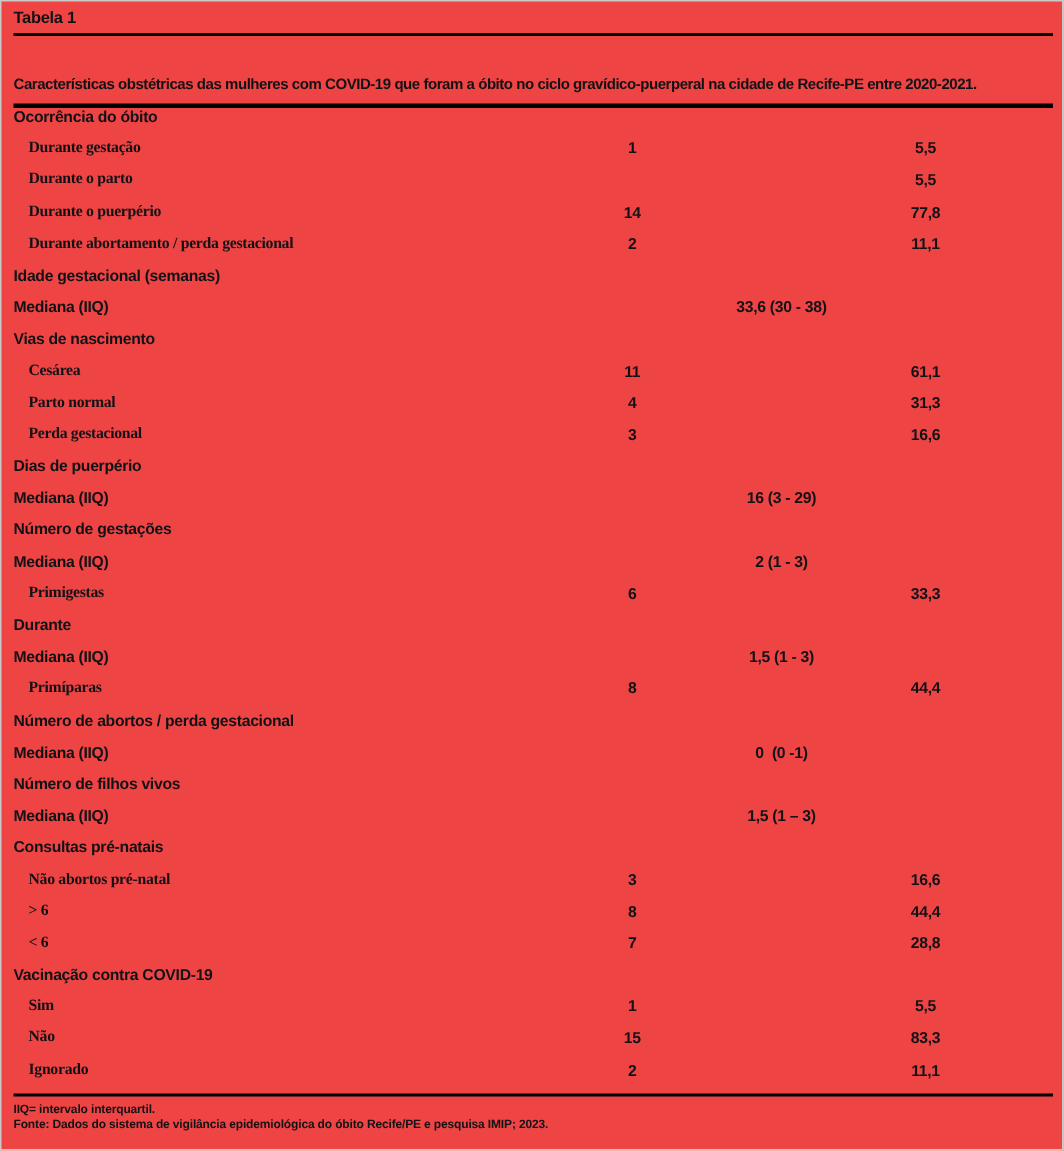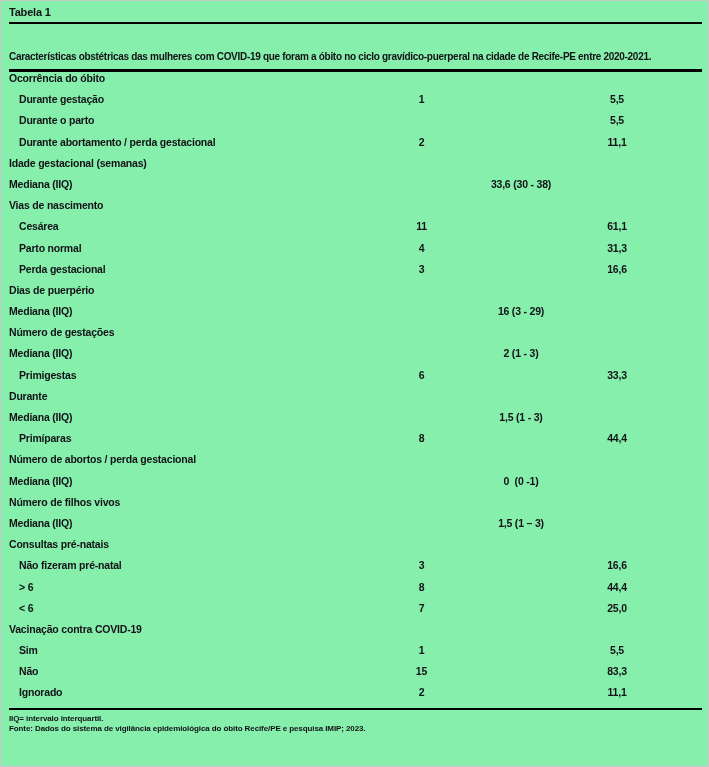--- a/index.html
+++ b/index.html
@@ -1,21 +1,21 @@
 <!DOCTYPE html>
 <html><head>
 <meta charset="utf-8">
 <style>
   * { margin: 0; padding: 0; box-sizing: border-box; }
   html, body { background: #ffffff; }
   .page {
     position: relative;
     width: 709px;
     height: 767px;
-    background: #86efac;
+    background: #ef4444;
     border: 1px solid #c9c9c9;
     font-family: "Liberation Sans", sans-serif;
     color: #121216;
     overflow: hidden;
   }
   .inner { margin: 0 6px 0 8px; }
   .title {
     padding-top: 5px;
     height: 21px;
     font-size: 11px;
@@ -64,21 +64,21 @@
     white-space: pre;
   }
   .row {
     position: relative;
     height: 21.2px;
     display: flex;
     font-size: 10.5px;
     font-weight: 600;
     letter-spacing: -0.2px;
   }
-  .row.item .lab { padding-left: 10px; }
+  .row.item .lab { padding-left: 10px; font-family: Liberation Serif, serif; }
   .footnotes {
     margin-top: 4px;
     font-size: 8px;
     font-weight: 600;
     line-height: 10px;
     letter-spacing: -0.1px;
   }
 </style>
 </head>
 <body>
@@ -98,20 +98,25 @@
           <div class="lab">Durante gestação</div>
           <div class="cn">1</div>
           <div class="cp">5,5</div>
         </div>
         <div class="row item">
           <div class="lab">Durante o parto</div>
           <div class="cn"></div>
           <div class="cp">5,5</div>
         </div>
         <div class="row item">
+          <div class="lab">Durante o puerpério</div>
+          <div class="cn">14</div>
+          <div class="cp">77,8</div>
+        </div>
+        <div class="row item">
           <div class="lab">Durante abortamento / perda gestacional</div>
           <div class="cn">2</div>
           <div class="cp">11,1</div>
         </div>
         <div class="row section">
           <div class="lab">Idade gestacional (semanas)</div>
         </div>
         <div class="row median">
           <div class="lab">Mediana (IIQ)</div>
           <div class="cm">33,6 (30 - 38)</div>
@@ -176,33 +181,33 @@
           <div class="lab">Número de filhos vivos</div>
         </div>
         <div class="row median">
           <div class="lab">Mediana (IIQ)</div>
           <div class="cm">1,5 (1 – 3)</div>
         </div>
         <div class="row section">
           <div class="lab">Consultas pré-natais</div>
         </div>
         <div class="row item">
-          <div class="lab">Não fizeram pré-natal</div>
+          <div class="lab">Não abortos pré-natal</div>
           <div class="cn">3</div>
           <div class="cp">16,6</div>
         </div>
         <div class="row item">
           <div class="lab">&gt; 6</div>
           <div class="cn">8</div>
           <div class="cp">44,4</div>
         </div>
         <div class="row item">
           <div class="lab">&lt; 6</div>
           <div class="cn">7</div>
-          <div class="cp">25,0</div>
+          <div class="cp">28,8</div>
         </div>
         <div class="row section">
           <div class="lab">Vacinação contra COVID-19</div>
         </div>
         <div class="row item">
           <div class="lab">Sim</div>
           <div class="cn">1</div>
           <div class="cp">5,5</div>
         </div>
         <div class="row item">

